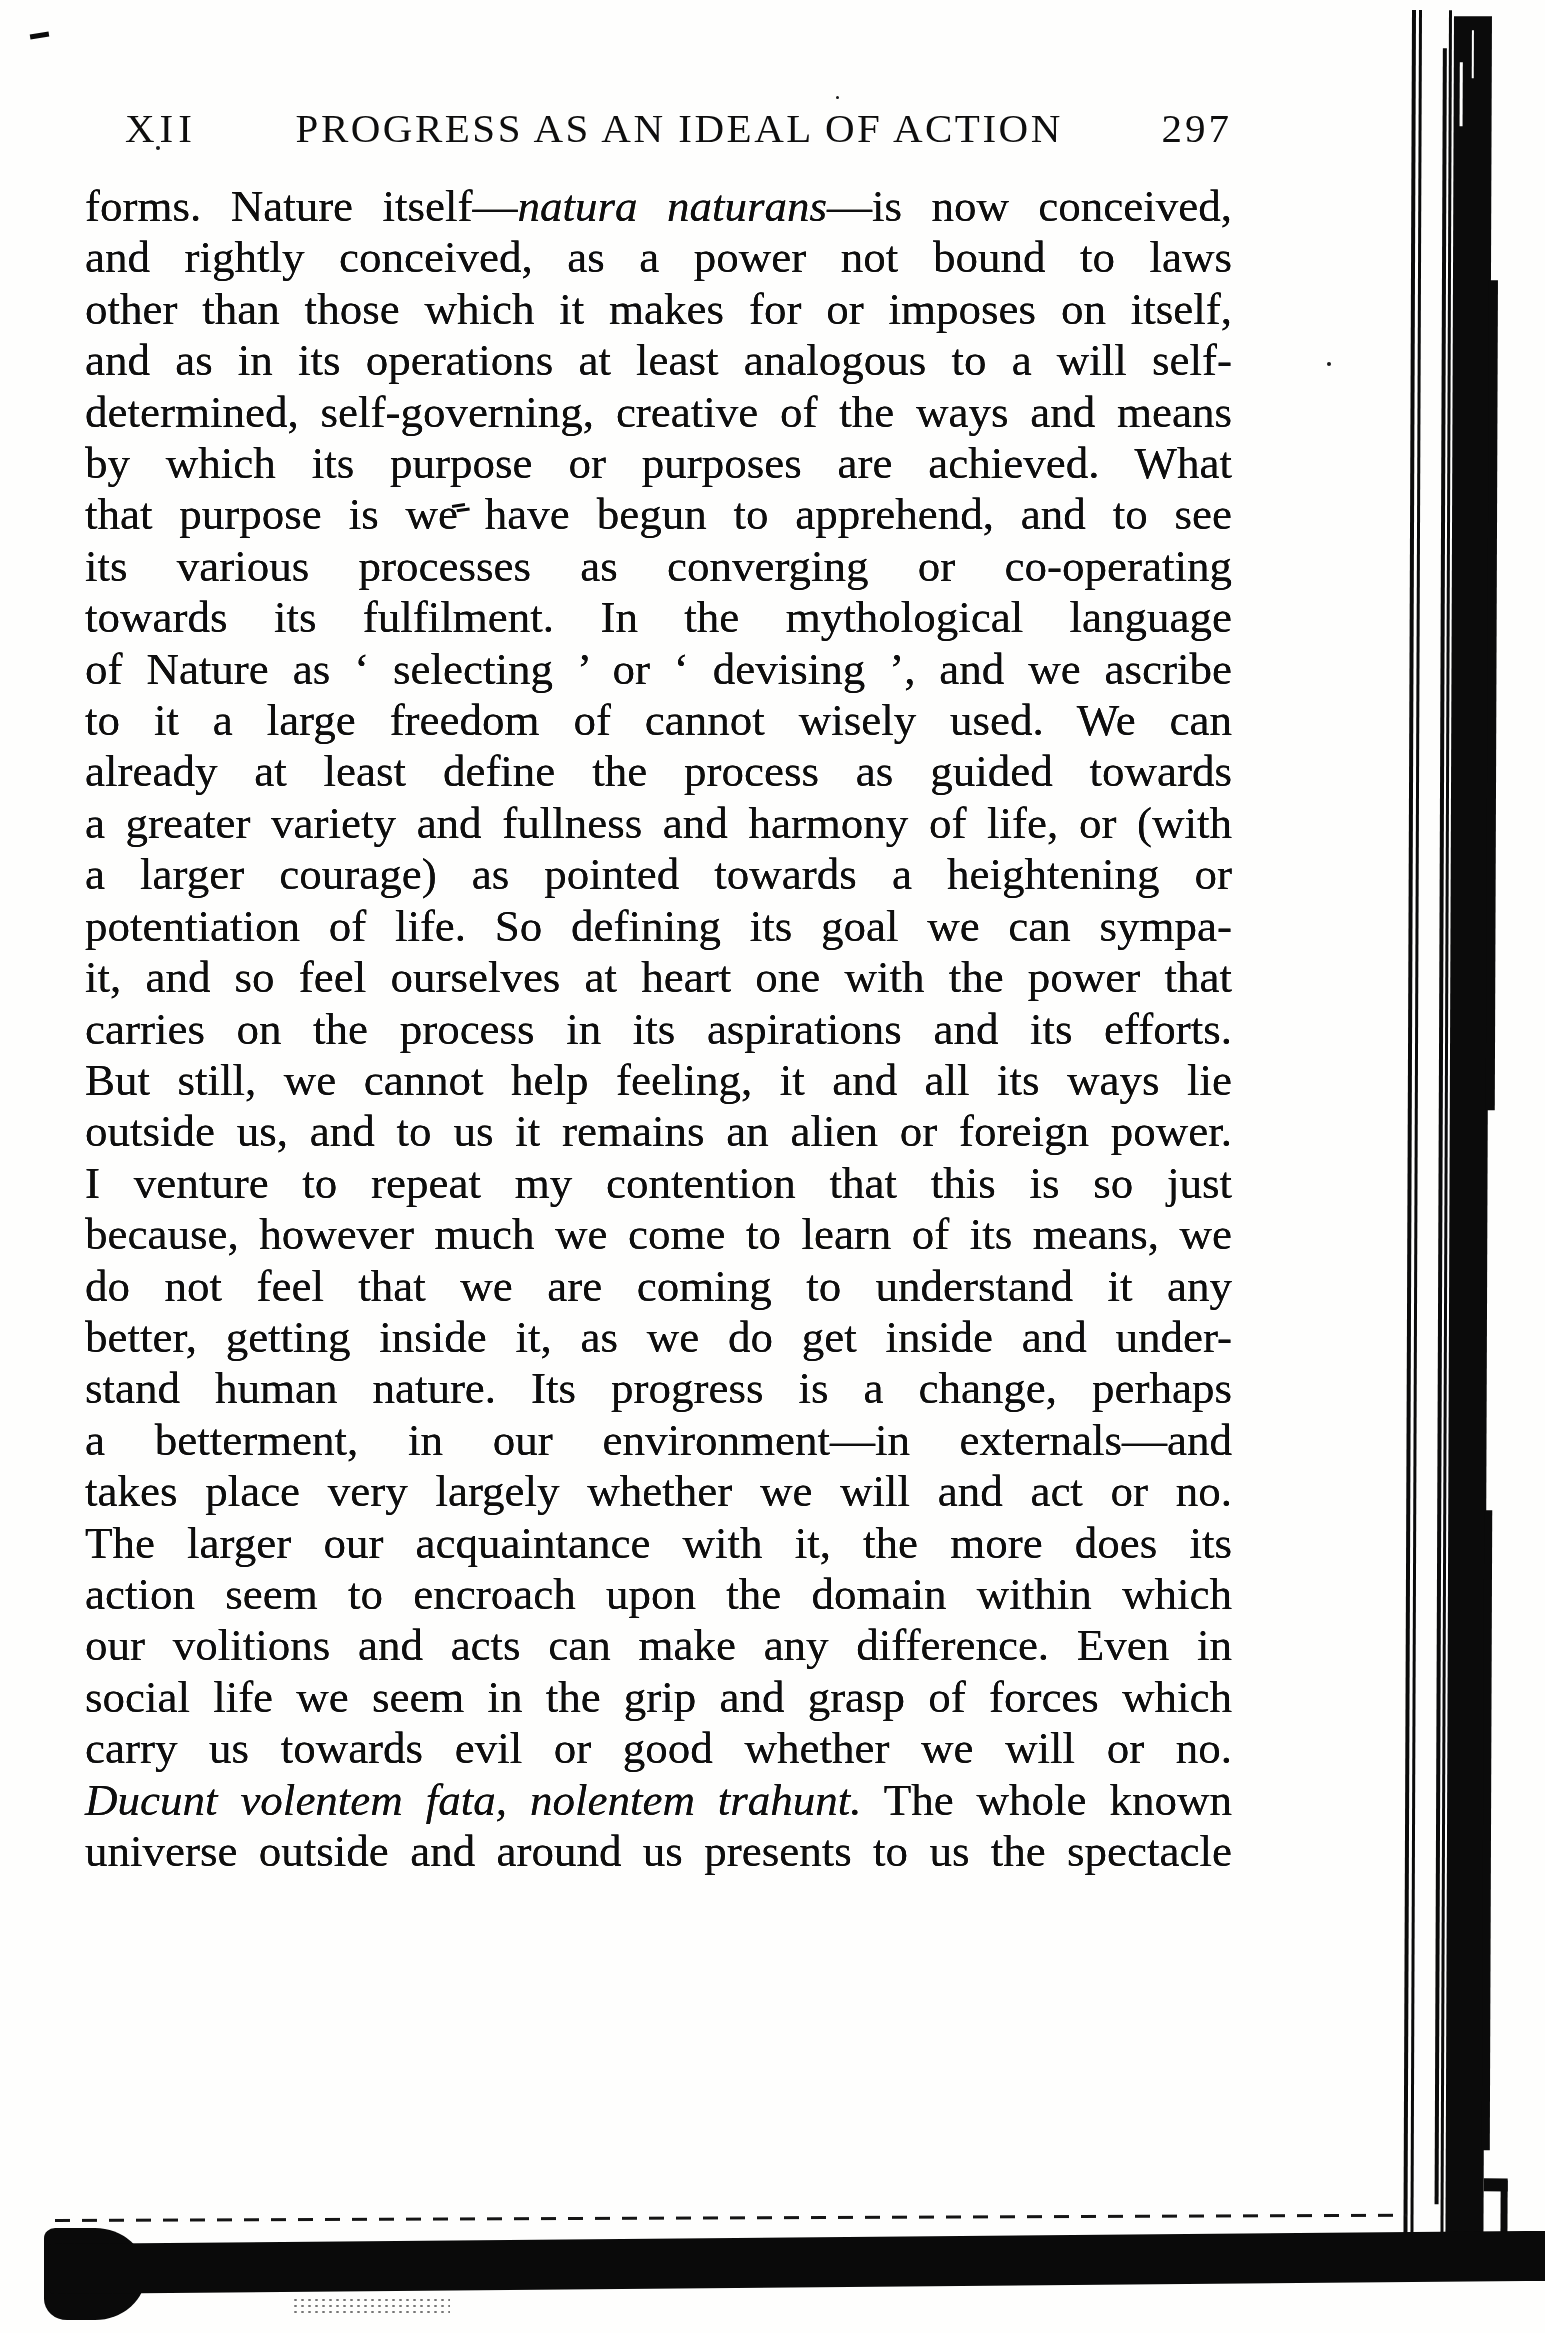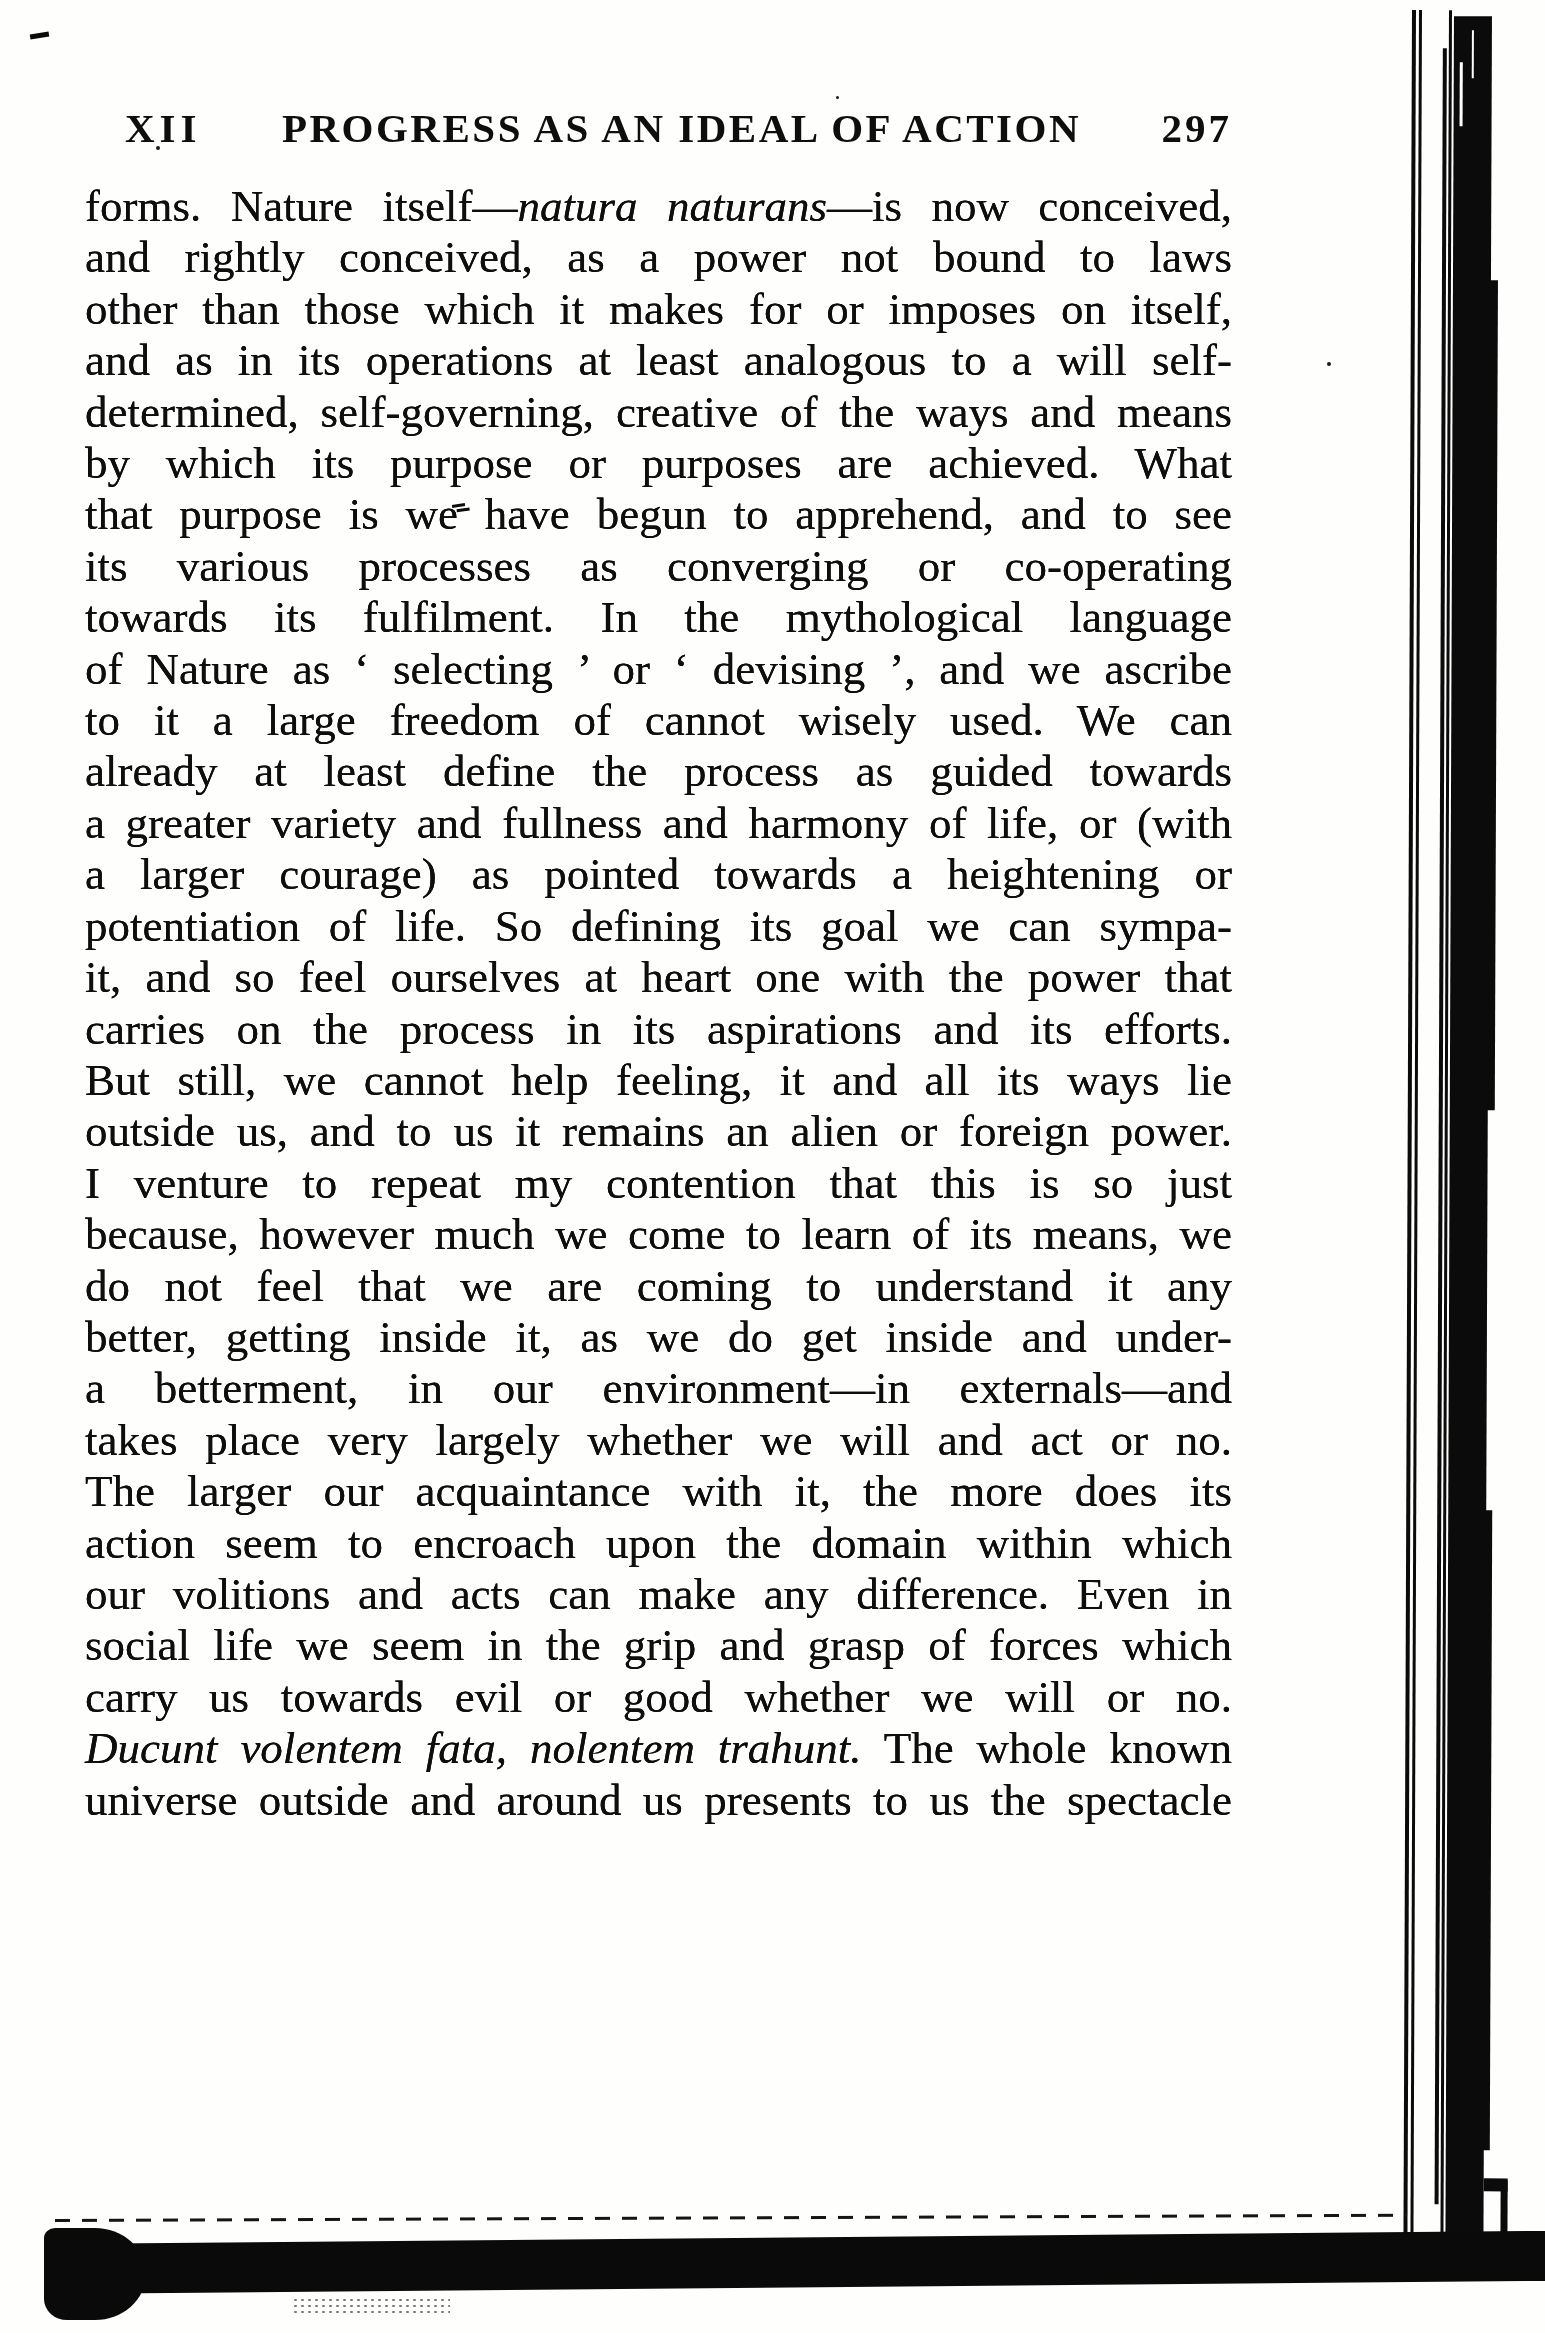--- a/index.html
+++ b/index.html
@@ -10,21 +10,21 @@
     overflow:hidden;
     font-family:"Liberation Serif","DejaVu Serif",serif;
     color:#0e0e0e;
   }
   
   .column{position:absolute;left:85px;width:1147px;}
   .page-header{
     top:104px;
     display:flex;justify-content:space-between;align-items:baseline;
     padding-left:40px;box-sizing:border-box;
-    font-size:41px;letter-spacing:2.5px;white-space:nowrap;font-weight:bold;
+    font-size:41px;letter-spacing:2.5px;white-space:nowrap;
   }
   .page-header .chapter{letter-spacing:5px;}
   .page-header .pagenum{letter-spacing:3px;}
   .body-text{top:181px;font-size:45px;line-height:51.4px;}
   .line{text-align:justify;text-align-last:justify;text-shadow:0 0 .5px #000;}
   .it{font-style:italic;}
   
   .bk{position:absolute;background:#0b0b0b;}
   .right-band{position:absolute;left:1406px;top:10px;width:140px;height:2246px;
               transform:rotate(.22deg);transform-origin:top left;}
@@ -77,20 +77,21 @@
       <div class="line"><span>a larger courage) as pointed towards a heightening or</span></div>
       <div class="line"><span>potentiation of life.  So defining its goal we can sympa-</span></div>
       <div class="line"><span>it, and so feel ourselves at heart one with the power that</span></div>
       <div class="line"><span>carries on the process in its aspirations and its efforts.</span></div>
       <div class="line"><span>But still, we cannot help feeling, it and all its ways lie</span></div>
       <div class="line"><span>outside us, and to us it remains an alien or foreign power.</span></div>
       <div class="line"><span>I venture to repeat my contention that this is so just</span></div>
       <div class="line"><span>because, however much we come to learn of its means, we</span></div>
       <div class="line"><span>do not feel that we are coming to understand it any</span></div>
       <div class="line"><span>better, getting inside it, as we do get inside and under-</span></div>
+      <div class="line"><span>stand human nature.  Its progress is a change, perhaps</span></div>
       <div class="line"><span>a betterment, in our environment—in externals—and</span></div>
       <div class="line"><span>takes place very largely whether we will and act or no.</span></div>
       <div class="line"><span>The larger our acquaintance with it, the more does its</span></div>
       <div class="line"><span>action seem to encroach upon the domain within which</span></div>
       <div class="line"><span>our volitions and acts can make any difference.  Even in</span></div>
       <div class="line"><span>social life we seem in the grip and grasp of forces which</span></div>
       <div class="line"><span>carry us towards evil or good whether we will or no.</span></div>
       <div class="line"><span class="it">Ducunt volentem fata, nolentem trahunt.</span><span>  The whole known</span></div>
       <div class="line"><span>universe outside and around us presents to us the spectacle</span></div>
     </div>

